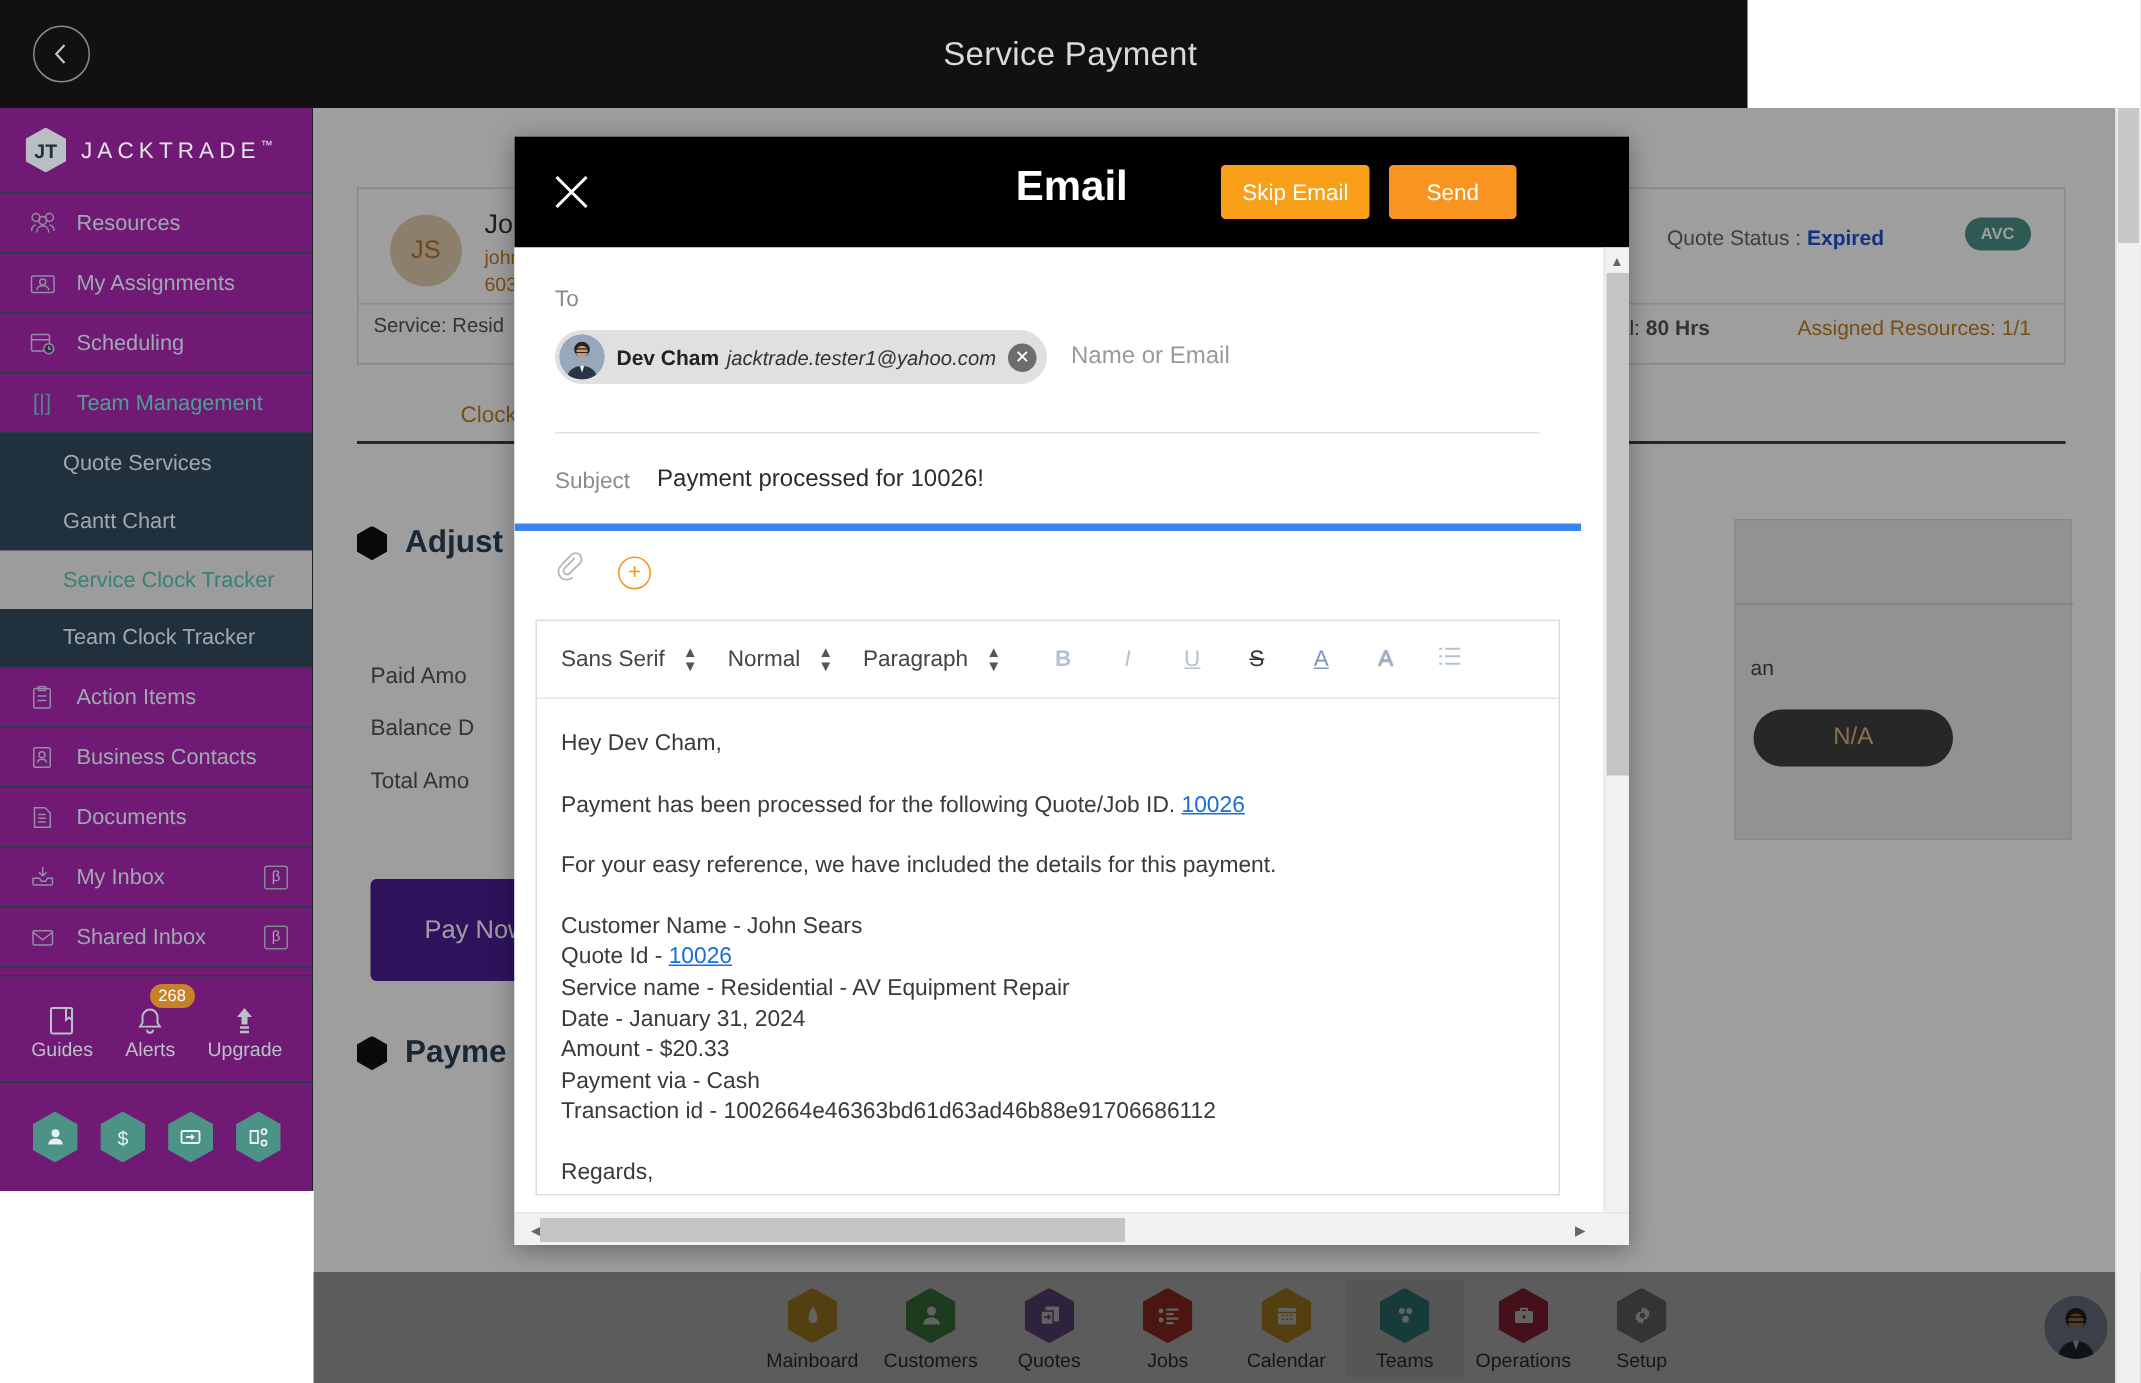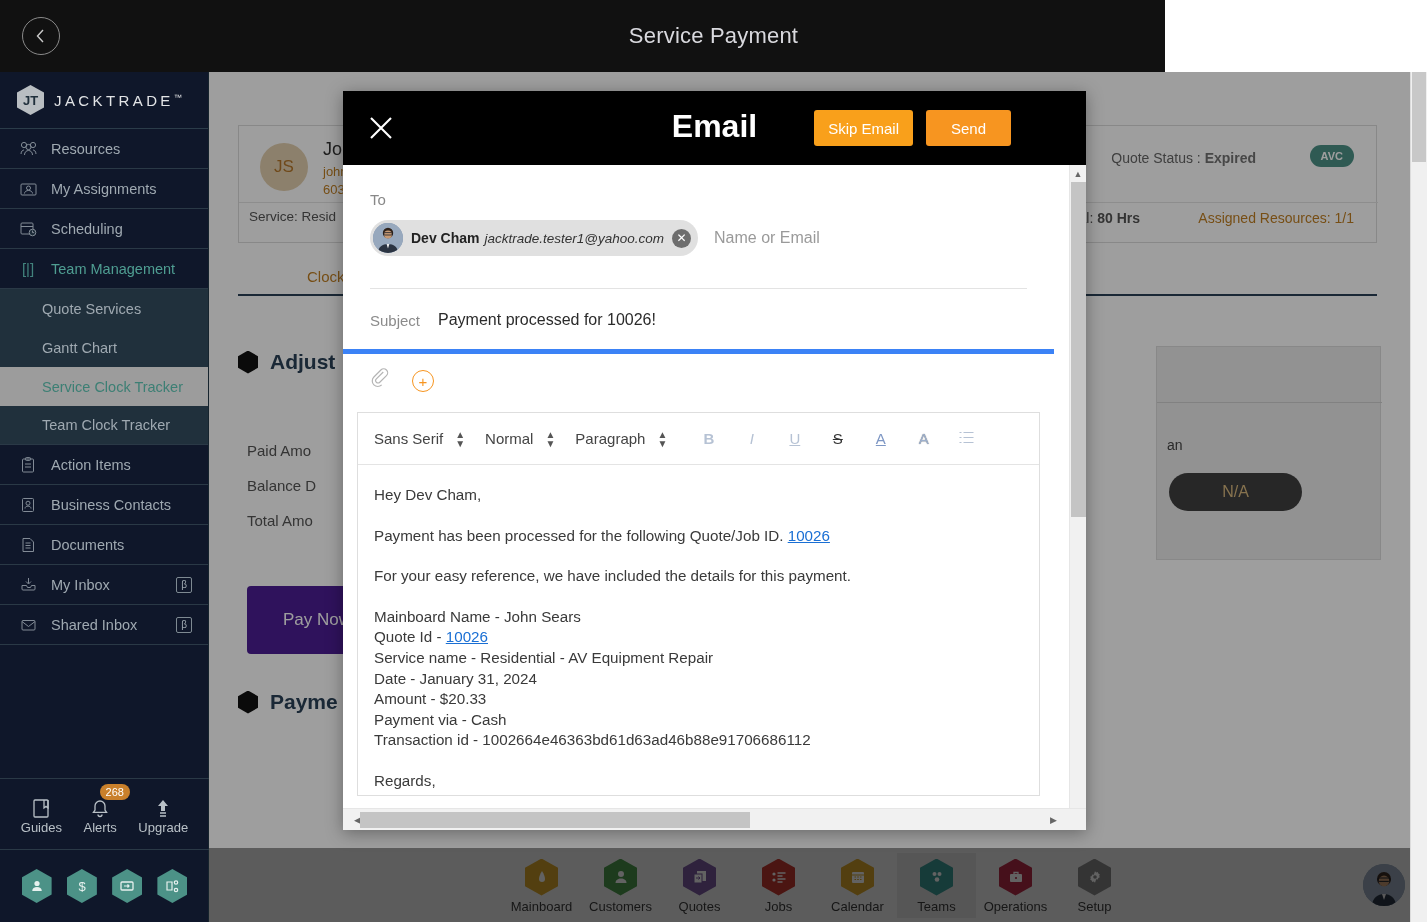--- a/index.html
+++ b/index.html
@@ -27,22 +27,22 @@
   .back-btn svg { display:block; }
   .topbar-title {
     position: absolute; left: 0; width: 1427px;
     text-align: center;
     color: #d9d9de; font-size: 22px; letter-spacing: .2px;
   }
 
   
   .sidebar {
     position: absolute; left: 0; top: 72px;
-    width: 209px; height: 850px;
-    background: #0f172a;
+    width: 209px; height: 722px;
+    background: #701a75;
     border-right: 1px solid #16242e;
   }
   .brand {
     height: 57px; display: flex; align-items: center;
     padding-left: 17px; border-bottom: 1px solid #2b3c49;
   }
   .brand-hex {
     width: 27px; height: 30px; margin-right: 10px;
     background: #b9bec2;
     clip-path: polygon(50% 0%, 100% 25%, 100% 75%, 50% 100%, 0% 75%, 0% 25%);
@@ -123,21 +123,21 @@
     position:absolute; left: 21px; top: 17px; width: 48px; height: 48px; border-radius:50%;
     background:#e3cfae; color:#b4762a; font-size:17px;
     display:flex; align-items:center; justify-content:center;
   }
   .cust-name { position:absolute; left: 84px; top: 13px; font-size: 18px; color:#333; }
   .cust-mail { position:absolute; left: 84px; top: 38px; font-size: 13px; color:#c07f23; }
   .cust-phone { position:absolute; left: 84px; top: 56px; font-size: 13px; color:#c07f23; }
   .svc-line { position:absolute; left: 10px; top: 83px; font-size: 13.5px; color:#555; }
   .card-div { position:absolute; left: 0; top: 76px; width: 1139px; border-top: 1px solid #e4e4e4; }
   .qstat { position:absolute; right: 120px; top: 24px; font-size: 14px; color:#666; }
-  .qstat b { color:#737373; }
+  .qstat b { color:#1d4ed8; }
   .avc-pill {
     position:absolute; right: 22px; top: 19px;
     background:#4c9287; color:#fff; font-size:11px;
     padding: 5px 11px; border-radius: 12px; font-weight: bold;
   }
   .total-hrs { position:absolute; right: 236px; top: 84px; font-size: 14px; color:#555; }
   .assigned { position:absolute; right: 22px; top: 84px; font-size: 14px; color:#555; }
   .assigned span { color: #c07f23; }
 
   .clock-tabs {
@@ -215,21 +215,21 @@
   }
   .modal-header {
     height: 74px; background:#000; position:relative; flex: 0 0 74px;
   }
   .modal-close {
     position:absolute; left: 24px; top: 23px; width:28px; height:28px;
     cursor:pointer; color:#fff;
   }
   .modal-title {
     position:absolute; left:0; width: 743px; text-align:center; top: 17px;
-    color:#fff; font-size: 32px; font-weight:bold;
+    color:#fff; font-size: 28px; font-weight:bold;
   }
   .btn-orange {
     position:absolute; top: 19px;
     background:#F79520; color:#fff; border:none; border-radius: 3px;
     font-size: 15px; padding: 0 14px; height: 36px; cursor:pointer;
   }
   .btn-skip { right: 173px; background:#F9A01B; }
   .btn-send { right: 75px; width: 85px; }
 
   .modal-body {
@@ -723,21 +723,21 @@
               </svg>
           </div>
         </div>
 
         <div class="editor-body">
           <p>Hey Dev Cham,</p>
           <p>
             <span>Payment has been processed for the following Quote/Job ID. </span><a href="#">10026</a>
           </p>
           <p>For your easy reference, we have included the details for this payment.</p>
-          <div class="block"><span>Mainboard Name - </span><span>John Sears</span></div>
+          <div class="block"><span>Customer Name - </span><span>John Sears</span></div>
           <div class="block"><span>Quote Id - </span><a href="#">10026</a></div>
           <div class="block"><span>Service name - </span><span>Residential - AV Equipment Repair</span></div>
           <div class="block"><span>Date - </span><span>January 31, 2024</span></div>
           <div class="block"><span>Amount - </span><span>$20.33</span></div>
           <div class="block"><span>Payment via - </span><span>Cash</span></div>
           <div class="block"><span>Transaction id - </span><span>1002664e46363bd61d63ad46b88e91706686112</span></div>
           <div class="block regards" style="margin-top:20px;">Regards,</div>
         </div>
       </div>
 

